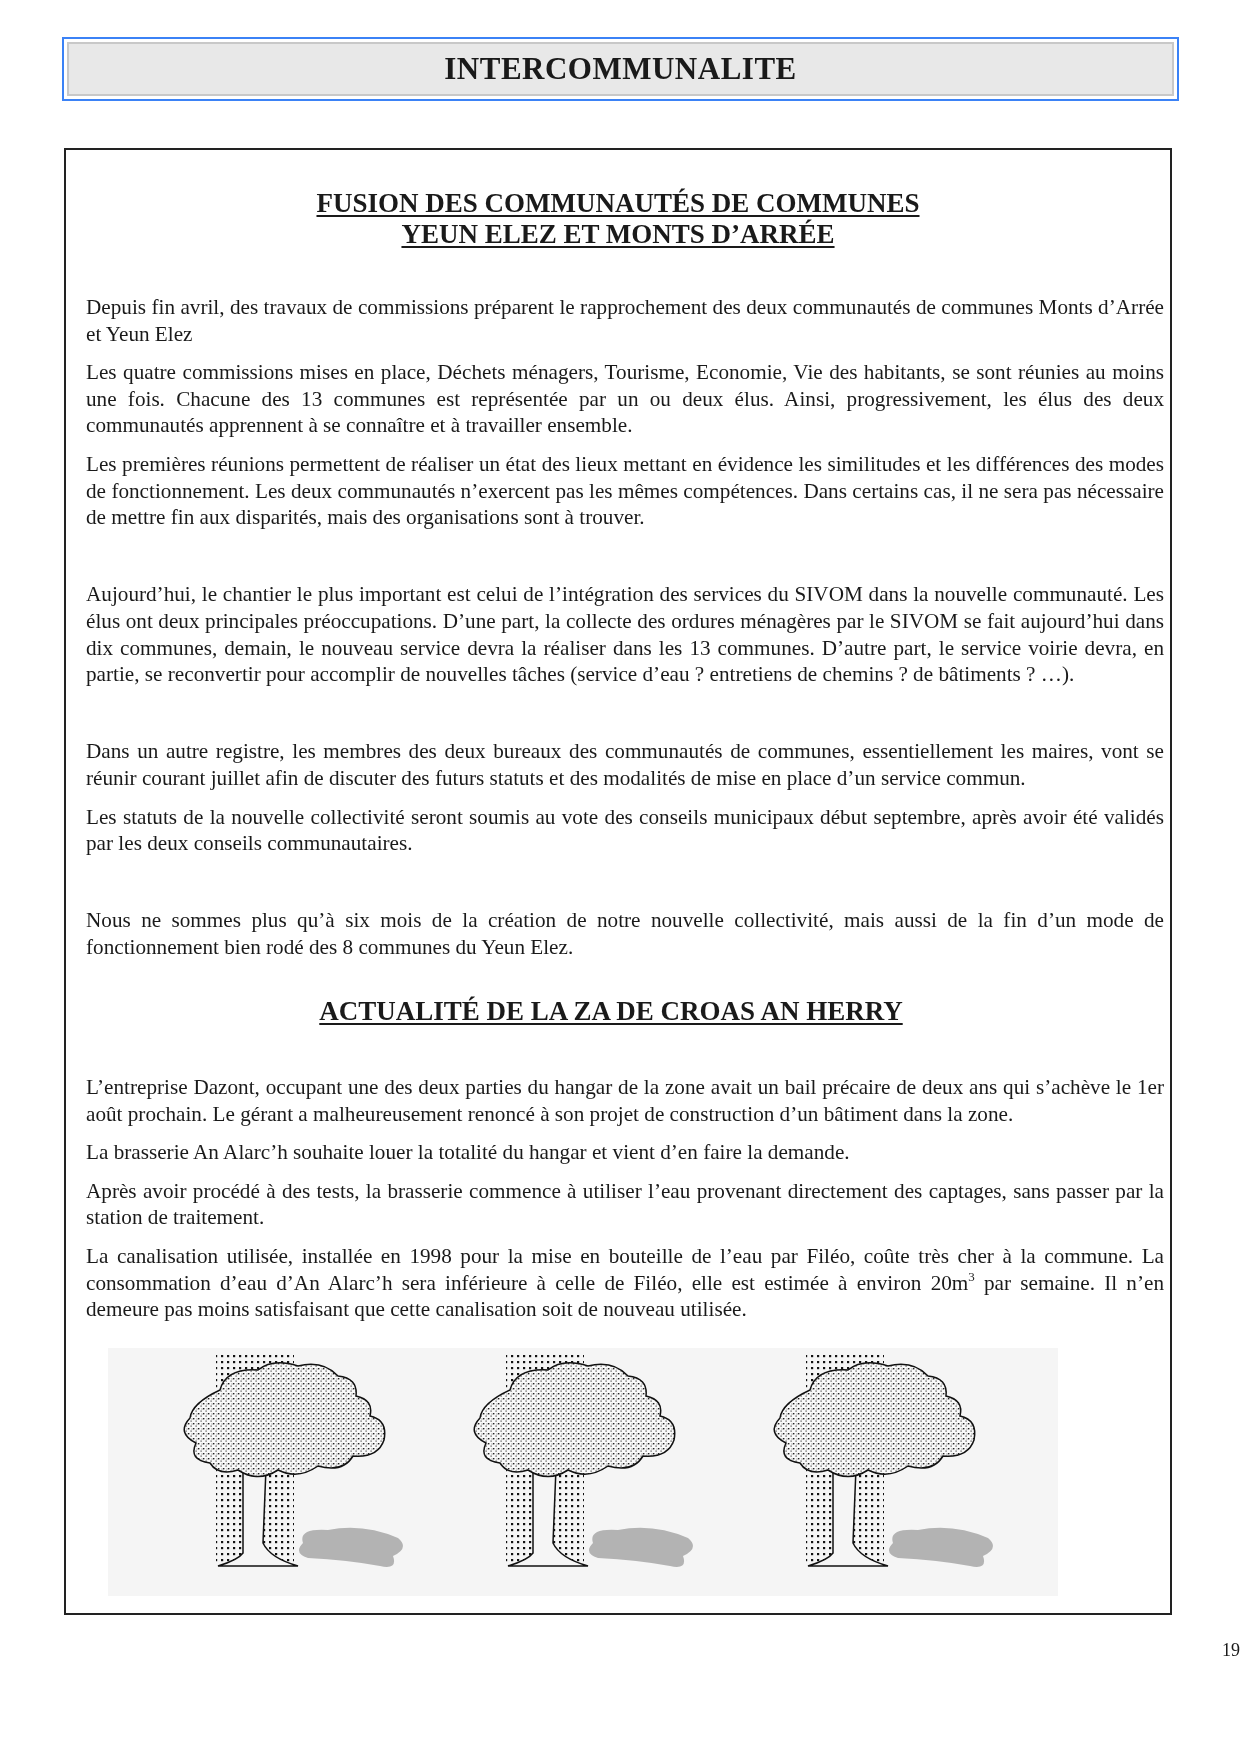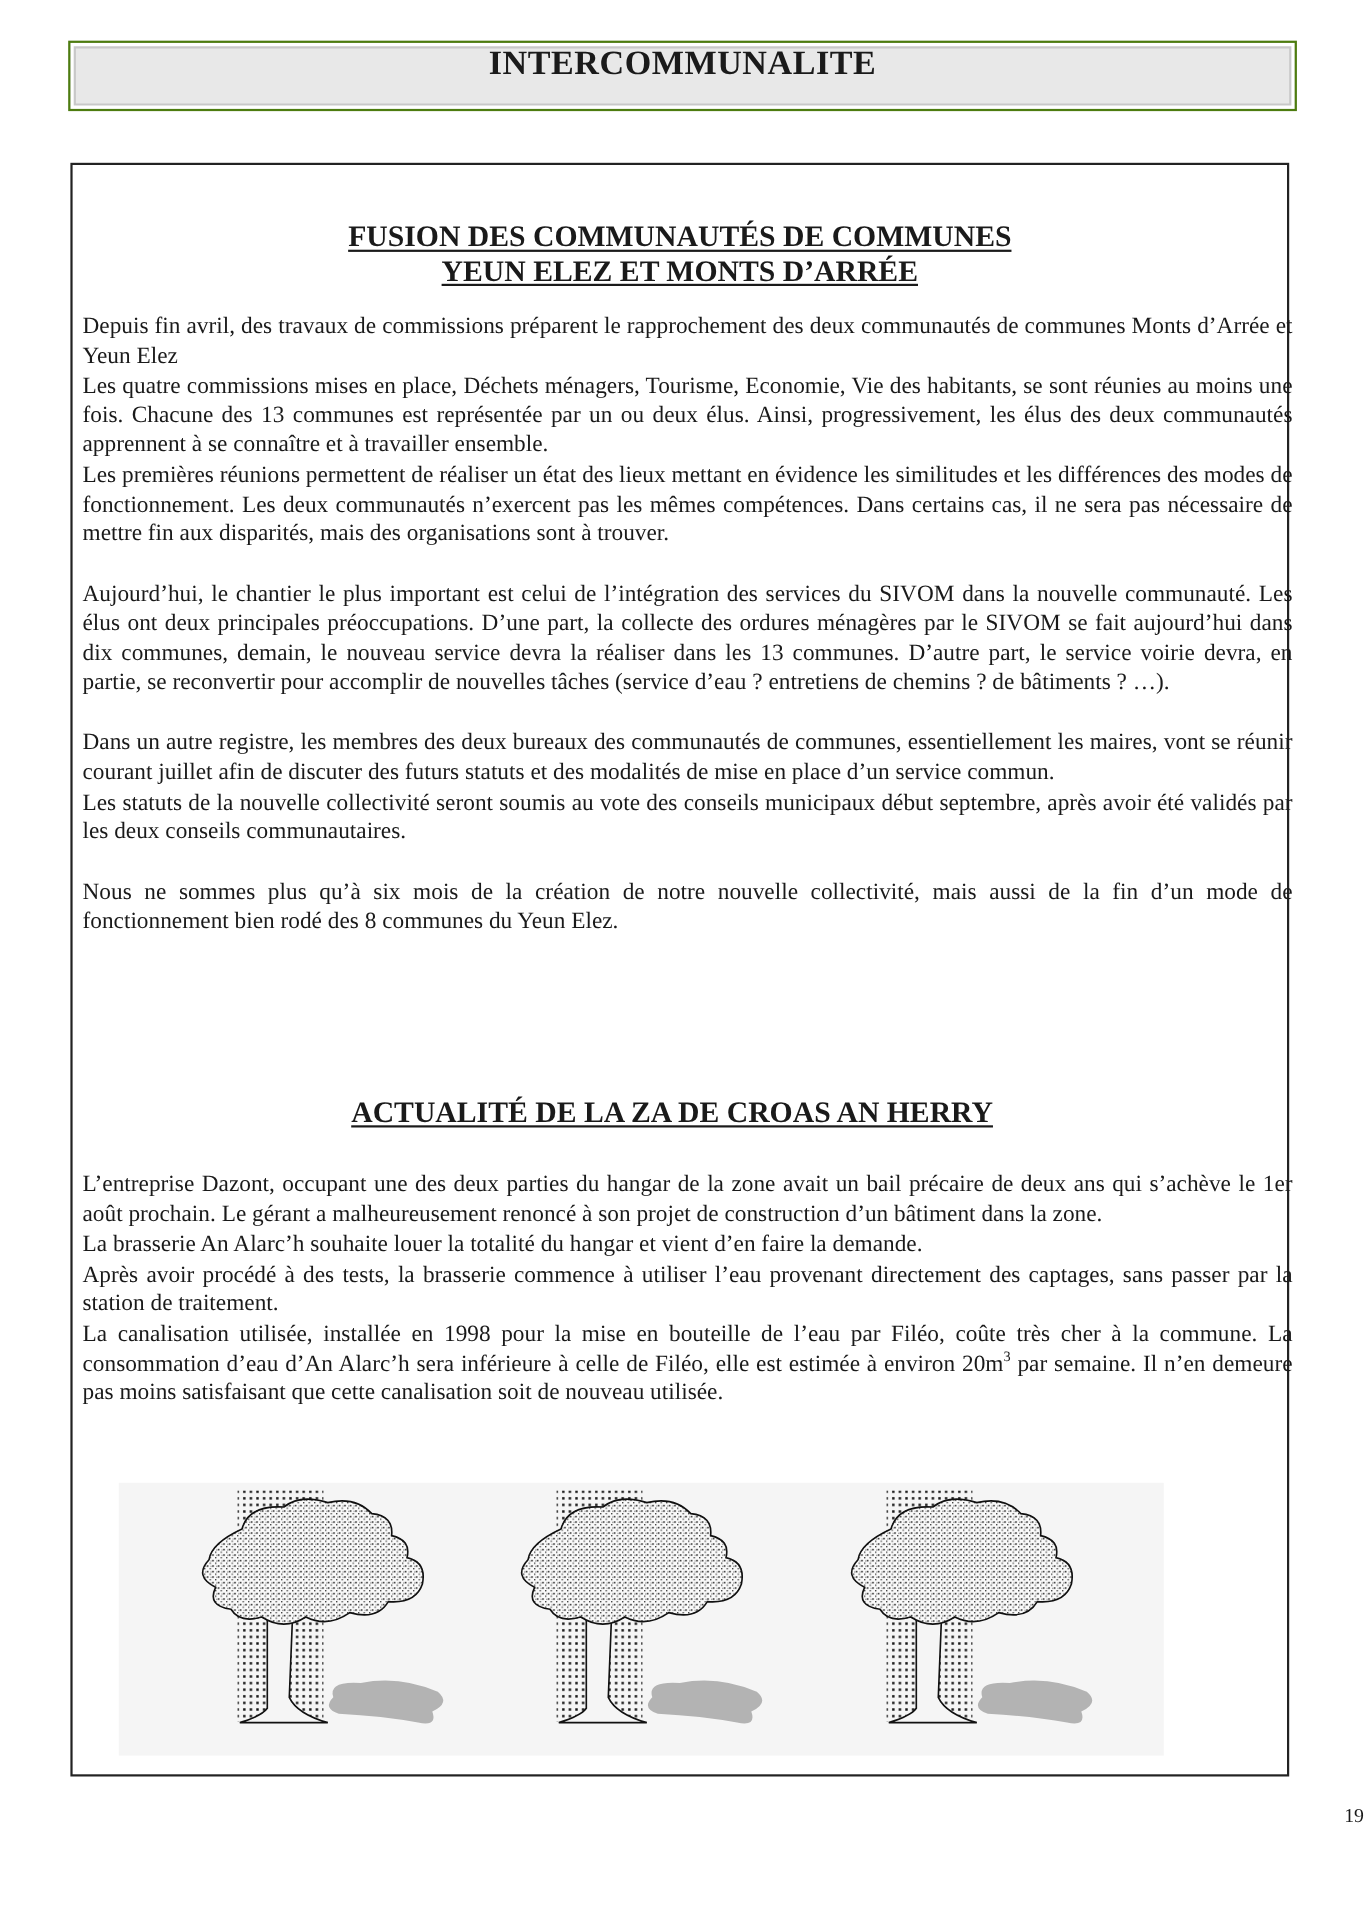--- a/index.html
+++ b/index.html
@@ -1,30 +1,30 @@
 <!DOCTYPE html>
 <html><head>
 <meta charset="utf-8">
 <style>
   html, body { margin: 0; padding: 0; background: #ffffff; }
   body { width: 1240px; height: 1754px; position: relative; overflow: hidden;
          font-family: "Liberation Serif", "DejaVu Serif", serif; color: #1a1a1a; }
   .header-box { position: absolute; left: 62px; top: 37px; width: 1113px; height: 60px;
-                border: 2px solid #4d7c0f; box-shadow: inset 0 0 0 3px #fff, inset 0 0 0 5px #c8c8c8;
-                background: #e8e8e8; display: flex; align-items: flex-start; justify-content: center; }
+                border: 2px solid #3b82f6; box-shadow: inset 0 0 0 3px #fff, inset 0 0 0 5px #c8c8c8;
+                background: #e8e8e8; display: flex; align-items: center; justify-content: center; }
   .header-title { font-weight: bold; font-size: 31px; letter-spacing: 0.5px; color: #1a1a1a; }
   .frame { position: absolute; left: 64px; top: 148px; width: 1108px; height: 1467px;
            border: 2px solid #222; box-sizing: border-box; }
   .section-title { text-align: center; font-weight: bold; font-size: 27px; line-height: 31px;
                    text-decoration: underline; text-decoration-thickness: 2px; text-underline-offset: 3px; }
   .body-text { position: absolute; left: 8px; width: 1102px; font-size: 21.2px; line-height: 26.6px;
                text-align: justify; }
-  .body-text p { margin: 1px; }
+  .body-text p { margin: 12px; }
   .gap { height: 26.6px; }
-  .s1-title { position: absolute; left: 0; right: 0; top: 38px; margin-top: 12px; }
+  .s1-title { position: absolute; left: 0; right: 0; top: 38px; }
   .s1-body { top: 132px; }
   .s2-title { position: absolute; left: 0; right: 14px; top: 846px; }
   .s2-body { top: 912px; }
   sup { font-size: 13px; vertical-align: 9px; line-height: 0; }
   .illustration { position: absolute; left: 42px; top: 1198px; width: 950px; height: 248px;
                   background: #f5f5f5; }
   .tree { position: absolute; top: 0; width: 280px; height: 248px; }
   .page-number { position: absolute; left: 0; right: 0; top: 1640px; text-align: right;
                  font-size: 18px; }
 </style>

